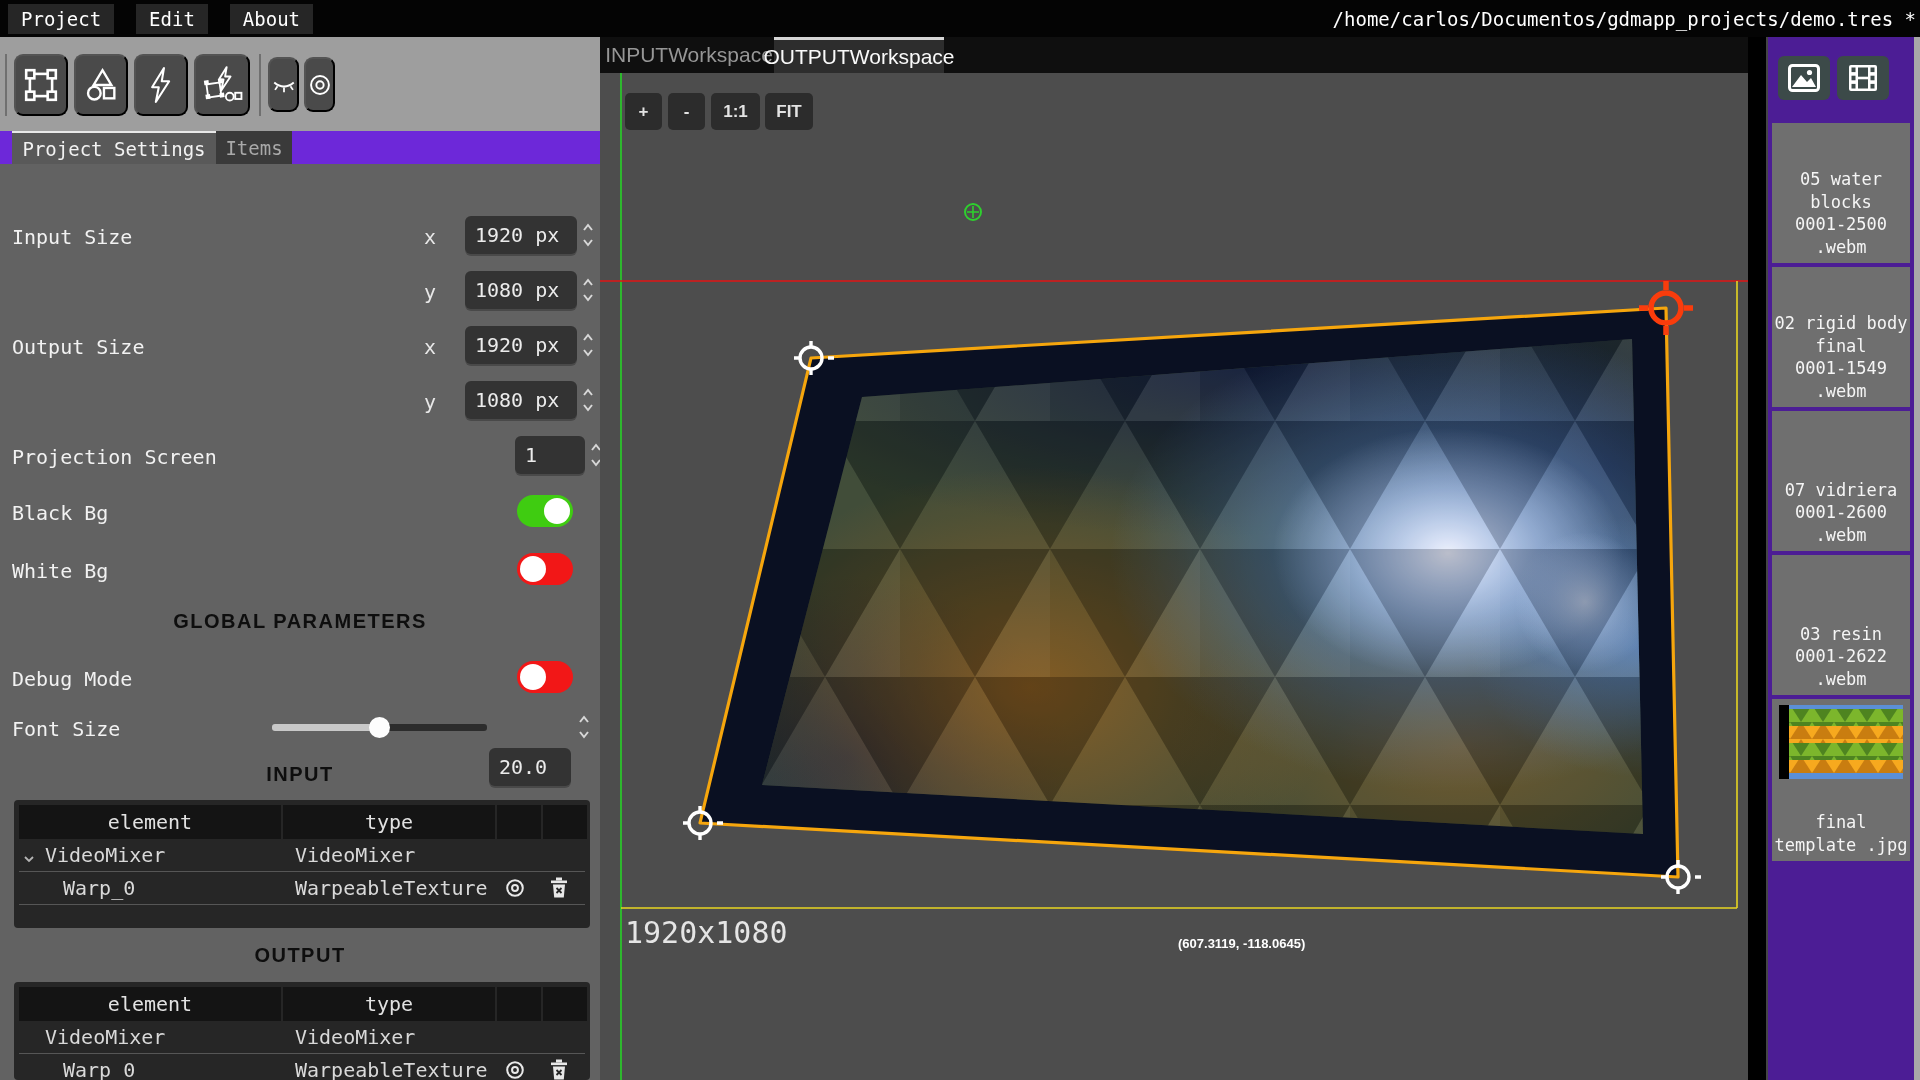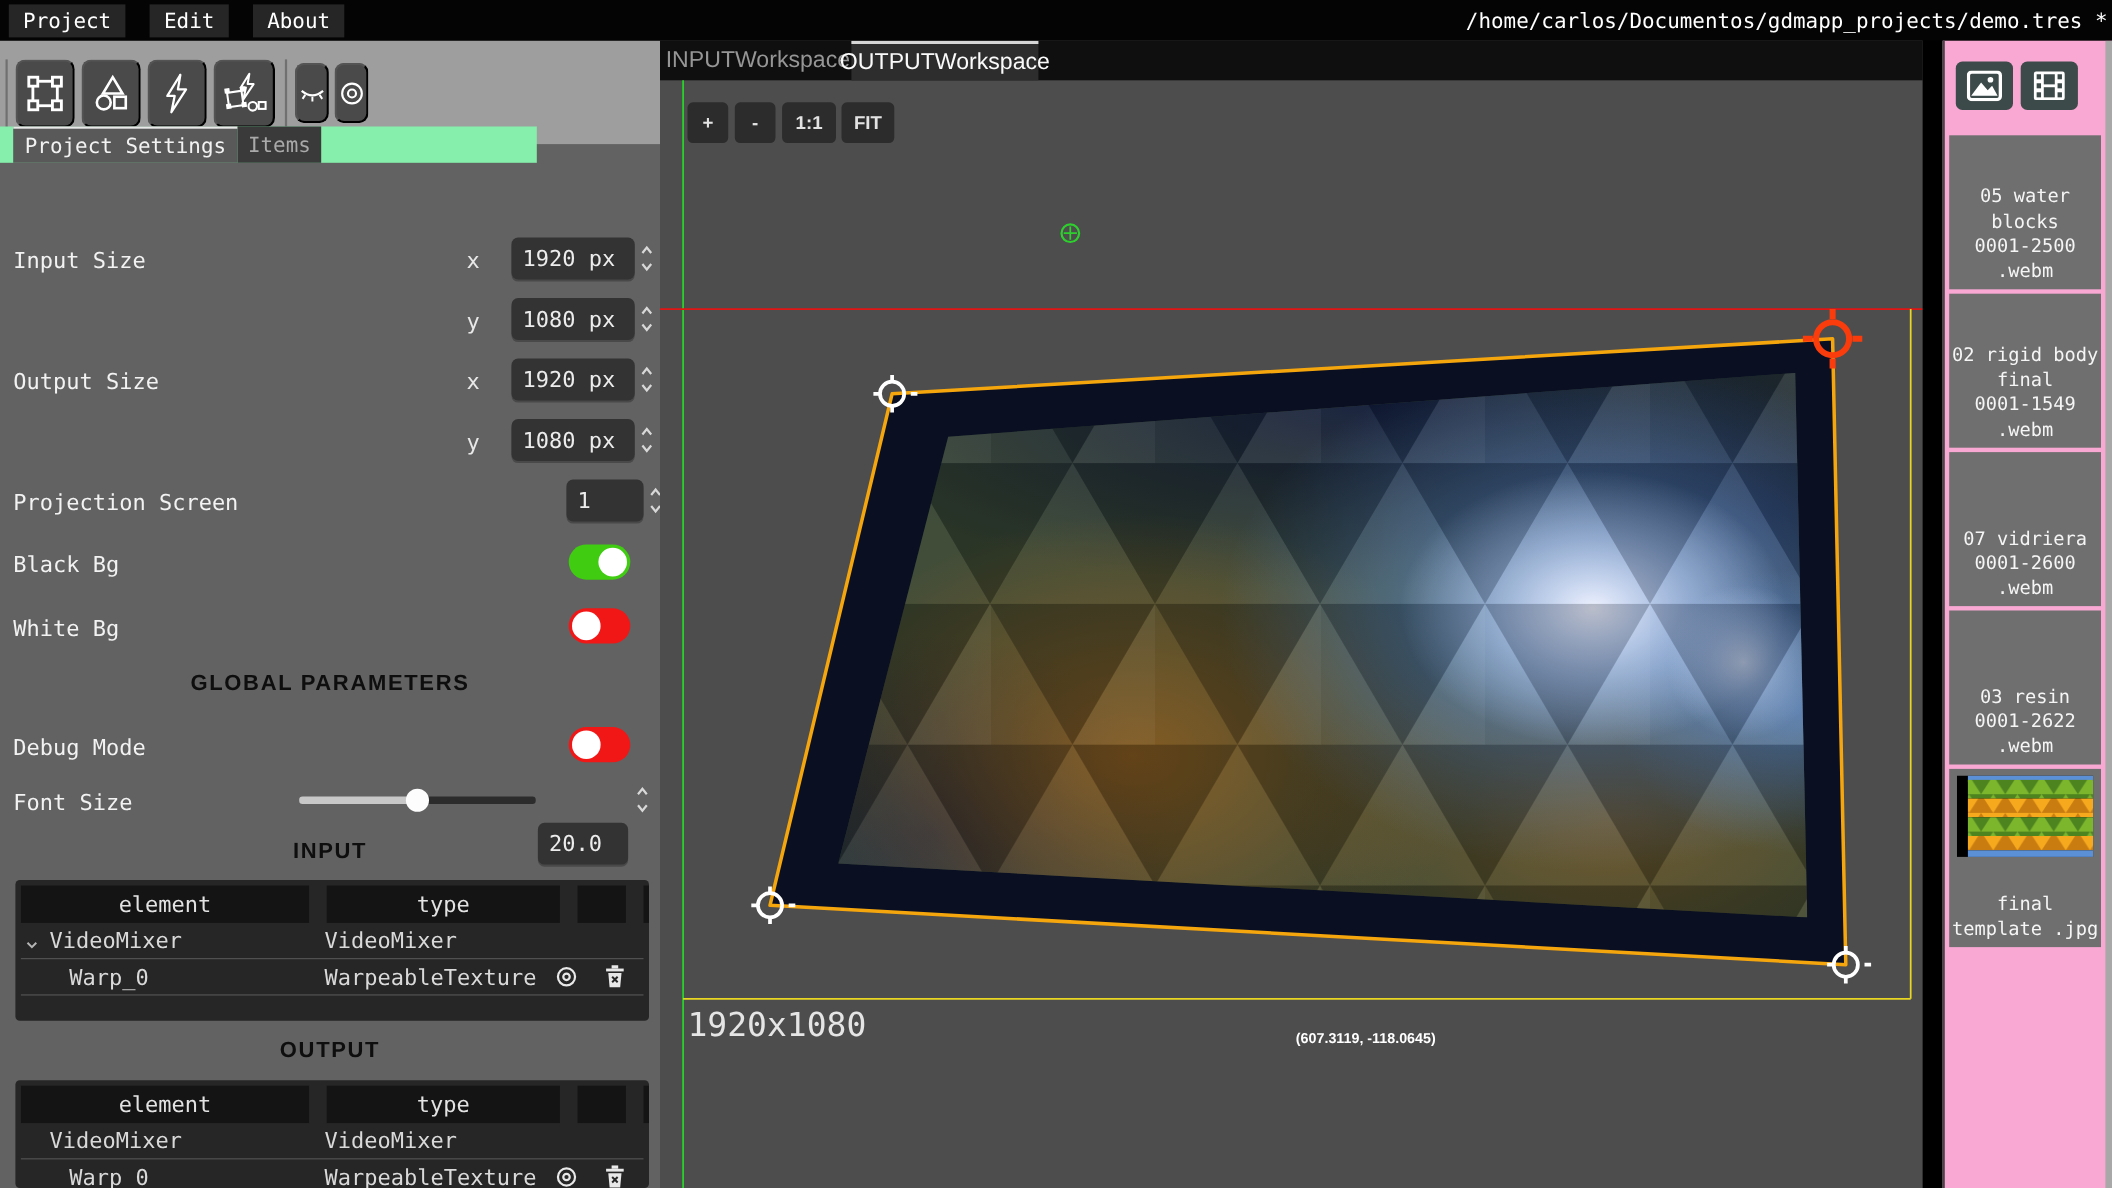--- a/index.html
+++ b/index.html
@@ -13,21 +13,21 @@
   .menu-btn { background:#262626; color:#fff; font-size:19px; padding:4px 13px; border:none;
               font-family:"DejaVu Sans Mono", monospace; cursor:default; }
   .menu-path { margin-left:auto; margin-right:4px; color:#fff; font-size:19px; }
 
   
   .left-panel { left:0; top:37px; width:600px; height:1043px; background:#626262; overflow:hidden; }
   .lp-toolbar { left:0; top:0; width:600px; height:94px; background:#9e9e9e; }
   .tool-btn { position:absolute; top:17px; height:62px; background:#4a4a4a; border-radius:9px;
               display:flex; align-items:center; justify-content:center; }
   .tool-sep { position:absolute; top:17px; width:2px; height:62px; background:#707070; }
-  .lp-tabstrip { left:0; top:78px; width:488px; height:33px; background:#86efac; }
+  .lp-tabstrip { left:0; top:94px; width:600px; height:33px; background:#6d28d9; }
   .lp-tab { position:absolute; top:0; height:33px; font-size:19px; display:flex; align-items:center;
             justify-content:center; }
   .lp-tab.active { background:#595959; color:#f2f2f2; border-top:2px solid #e8e8e8; }
   .lp-tab.inactive { background:#3a3a3a; color:#a9a9a9; }
 
   .section-h { position:absolute; left:0; width:600px; text-align:center; color:#0e0e0e;
                font-family:"Liberation Sans", sans-serif; font-weight:bold; font-size:20px;
                letter-spacing:1.5px; }
   .p-label { position:absolute; color:#f2f2f2; font-size:20px; }
   .axis-l  { position:absolute; color:#e8e8e8; font-size:20px; }
@@ -39,21 +39,21 @@
   .toggle { position:absolute; width:56px; height:32px; border-radius:16px; }
   .toggle .knob { position:absolute; top:3px; width:26px; height:26px; border-radius:50%; background:#fff; }
   .toggle.on  { background:#3fcc11; } .toggle.on  .knob { left:27px; }
   .toggle.off { background:#f21717; } .toggle.off .knob { left:3px; }
 
   .slider-track { position:absolute; height:7px; border-radius:3px; }
   .slider-knob  { position:absolute; width:21px; height:21px; border-radius:50%; background:#fdfdfd; }
 
   .etable { position:absolute; left:14px; width:576px; background:#262626; border-radius:4px;
             padding:5px; overflow:hidden; }
-  .etable .hrow { display:grid; grid-template-columns:262px 212px 44px 44px; gap:16px; height:34px; }
+  .etable .hrow { display:grid; grid-template-columns:262px 212px 44px 44px; gap:2px; height:34px; }
   .etable .hcell { background:#141414; color:#e2e2e2; font-size:20px; display:flex;
                    align-items:center; justify-content:center; }
   .etable .row { display:grid; grid-template-columns:262px 212px 44px 44px; height:33px;
                  color:#d9d9d9; font-size:20px; align-items:center; border-bottom:1px solid #565656; }
   .etable .row .c-el { padding-left:26px; position:relative; }
   .etable .row .c-el .exp { position:absolute; left:4px; top:10px; }
   .etable .row .c-el.indent { padding-left:44px; }
   .etable .row .c-ty { padding-left:14px; }
   .etable .row .c-ic { display:flex; align-items:center; justify-content:center; }
 
@@ -66,21 +66,21 @@
   .ws-tab.active { color:#fafafa; background:#2d2d2d; top:0; height:36px; border-top:3px solid #d6d6d6; }
   .zoom-btn { position:absolute; top:56px; height:37px; background:#2c2c2c; border-radius:5px;
               color:#e3e3e3; font-family:"Liberation Sans", sans-serif; font-size:17px; font-weight:bold;
               display:flex; align-items:center; justify-content:center; border:none; }
   .res-label { position:absolute; left:25px; top:878px; color:#e5e5e5; font-size:30px; }
   .coords { position:absolute; left:578px; top:899px; color:#fff;
             font-family:"Liberation Sans", sans-serif; font-size:13px; font-weight:bold; }
   .black-strip { left:1748px; top:37px; width:18px; height:1043px; background:#000; }
 
   
-  .right-panel { left:1766px; top:37px; width:154px; height:1043px; background:#f9a8d4;
+  .right-panel { left:1766px; top:37px; width:154px; height:1043px; background:#4c1d95;
                  border-left:2px solid #454545; overflow:hidden; }
   .media-btn { position:absolute; top:19px; width:52px; height:44px; background:#3c4a49;
                border-radius:6px; display:flex; align-items:center; justify-content:center; border:none; }
   .media-item { position:absolute; left:4px; width:138px; background:#6f6f6f; }
   .media-item .cap { position:absolute; bottom:5px; left:0; width:100%; text-align:center;
                      color:#f5f5f5; font-size:17px; line-height:1.32; }
   .rp-scroll { position:absolute; left:146px; top:0; width:8px; height:1043px; background:#a8a8a8; }
 </style>
 </head>
 <body>

